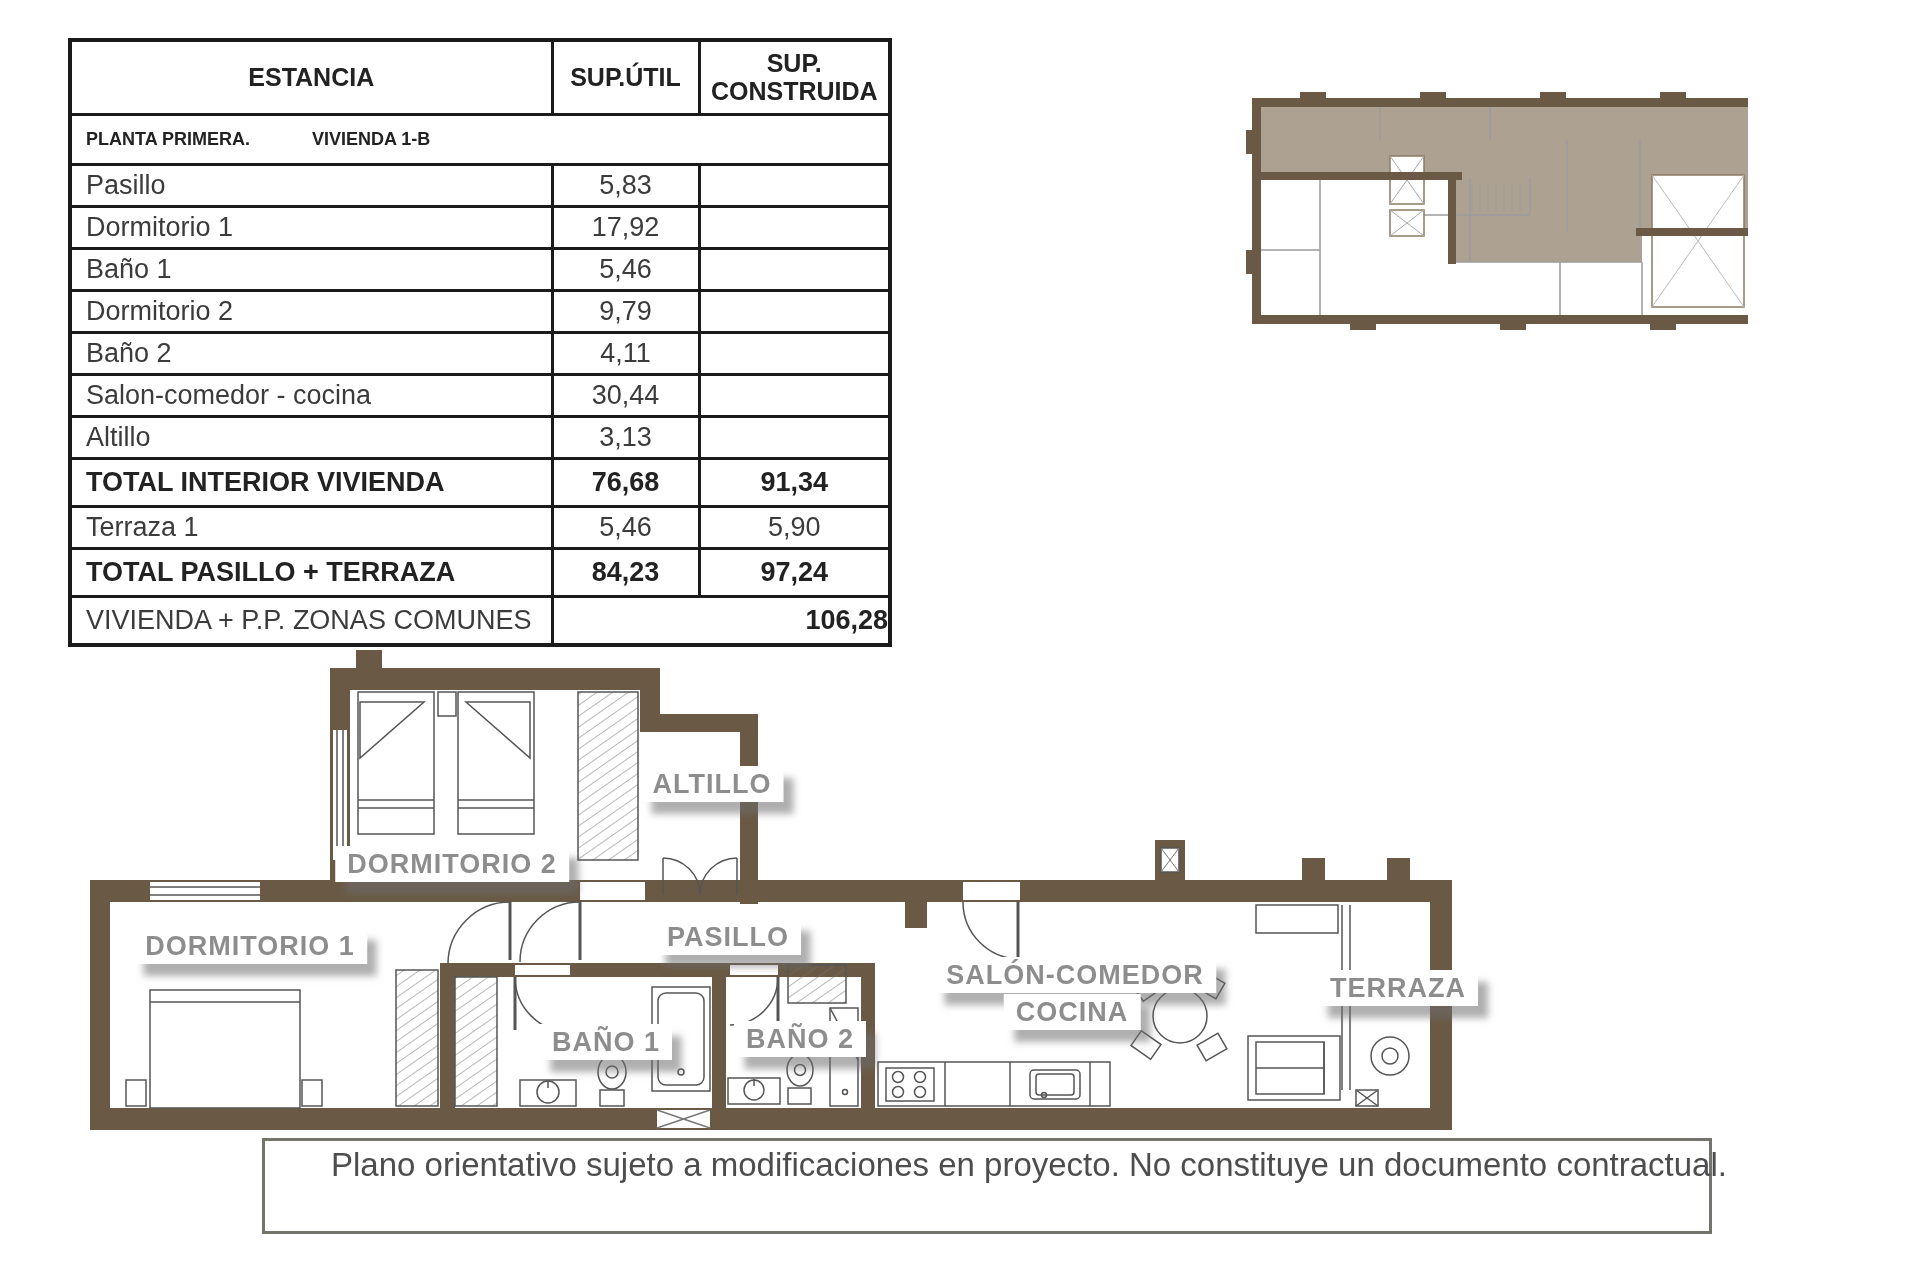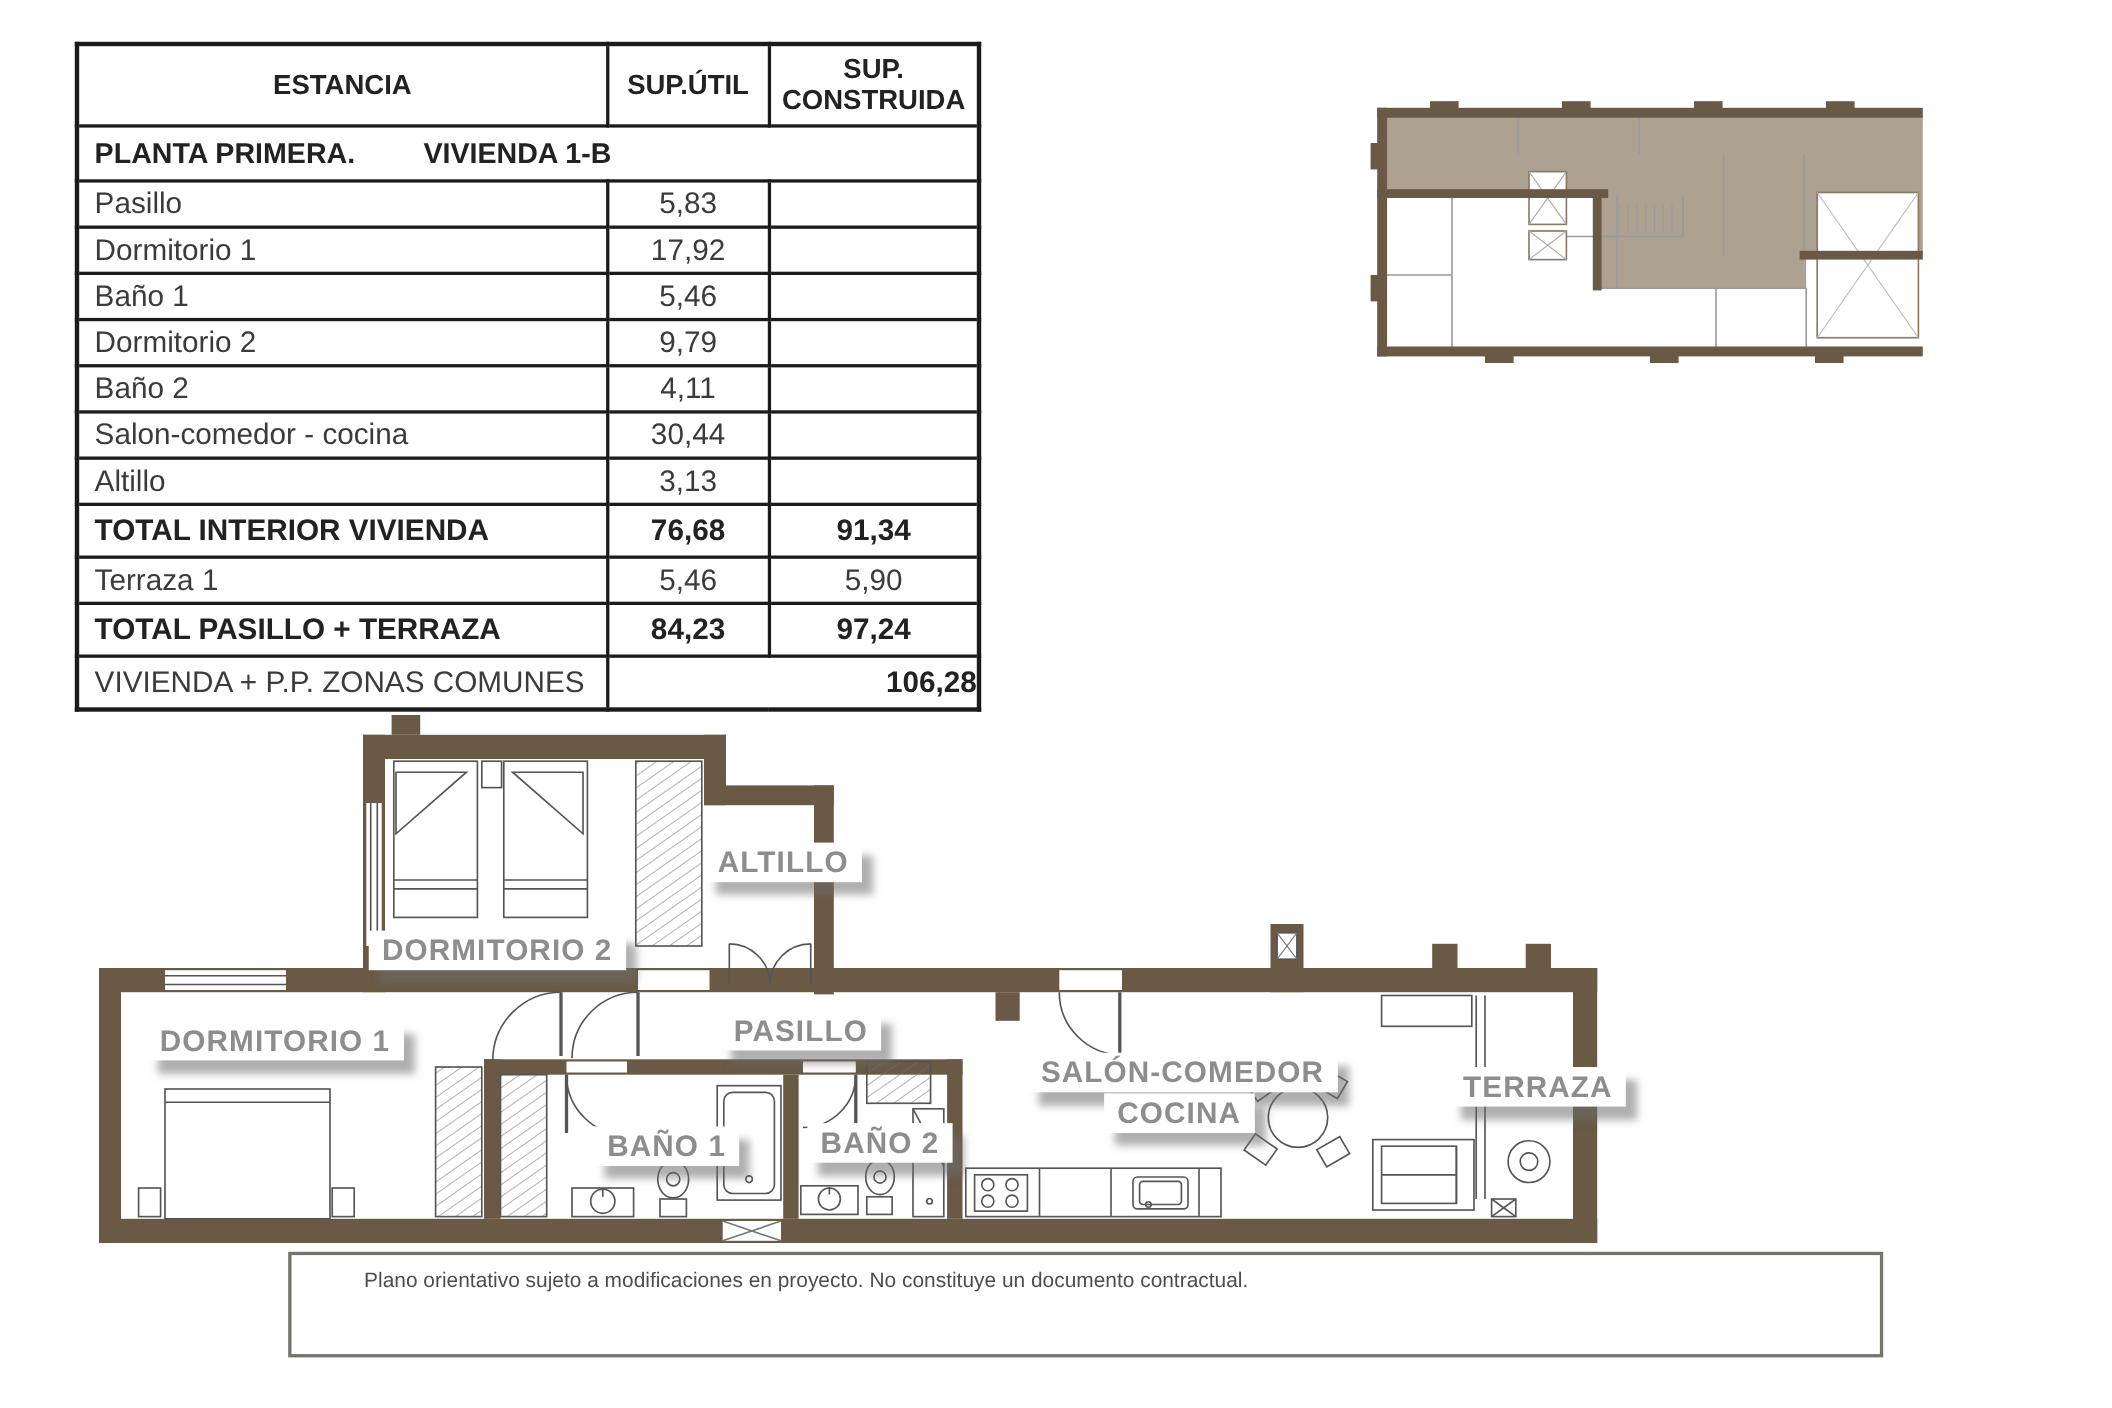--- a/index.html
+++ b/index.html
@@ -11,21 +11,21 @@
                border:4px solid #1b1b1b;table-layout:fixed;}
   .areas-table td,.areas-table th{border:3px solid #1b1b1b;padding:0 0 0 14px;
                font-size:27px;color:#3b3b3b;text-align:left;overflow:hidden;white-space:nowrap;}
   .areas-table col.c-name{width:482px;}
   .areas-table col.c-util{width:147px;}
   .areas-table col.c-cons{width:191px;}
   .areas-table tr{height:42px;}
   .areas-table tr.hdr{height:74px;}
   .areas-table tr.hdr th{font-size:25px;font-weight:bold;color:#222;text-align:center;padding-left:0;line-height:1.15;}
   .areas-table tr.planta{height:50px;}
-  .areas-table tr.planta td{font-weight:bold;font-size:26px;color:#222;}
+  .areas-table tr.planta td{font-weight:bold;font-size:18px;color:#222;}
   .areas-table td.num{text-align:center;padding-left:0;}
   .areas-table tr.boldrow{height:48px;}
   .areas-table tr.boldrow td{font-weight:bold;color:#222;}
   .areas-table tr.lastrow{height:49px;}
   .areas-table td.mergedval{text-align:right;padding-left:0;font-weight:bold;color:#222;}
   .planta-gap{display:inline-block;width:62px;}
 
   
   .plan-label{position:absolute;transform:translateX(-50%);background:#ffffff;
      color:#8d8d8d;font-weight:bold;font-size:27px;letter-spacing:1px;line-height:1;
@@ -37,21 +37,21 @@
   .lbl-pasillo   {left:728px; top:919px;}
   .lbl-bano1     {left:606px; top:1024px;}
   .lbl-bano2     {left:800px; top:1021px;}
   .lbl-salon1    {left:1075px;top:957px;}
   .lbl-salon2    {left:1072px;top:994px;}
   .lbl-terraza   {left:1398px;top:970px;}
 
   
   .disclaimer{position:absolute;left:262px;top:1138px;width:1450px;height:96px;
       border:3px solid #74746c;background:#fff;box-sizing:border-box;
-      padding:9px 10px 0 66px;color:#4d4d4d;font-size:19px;line-height:30px;}
+      padding:9px 10px 0 66px;color:#4d4d4d;font-size:33px;line-height:30px;}
   .disclaimer div{white-space:nowrap;}
 
   svg{position:absolute;}
   .svg-plan{left:85px;top:640px;}
   .svg-key{left:1245px;top:86px;}
 </style>
 </head>
 <body>
 
 <div class="canvas">

